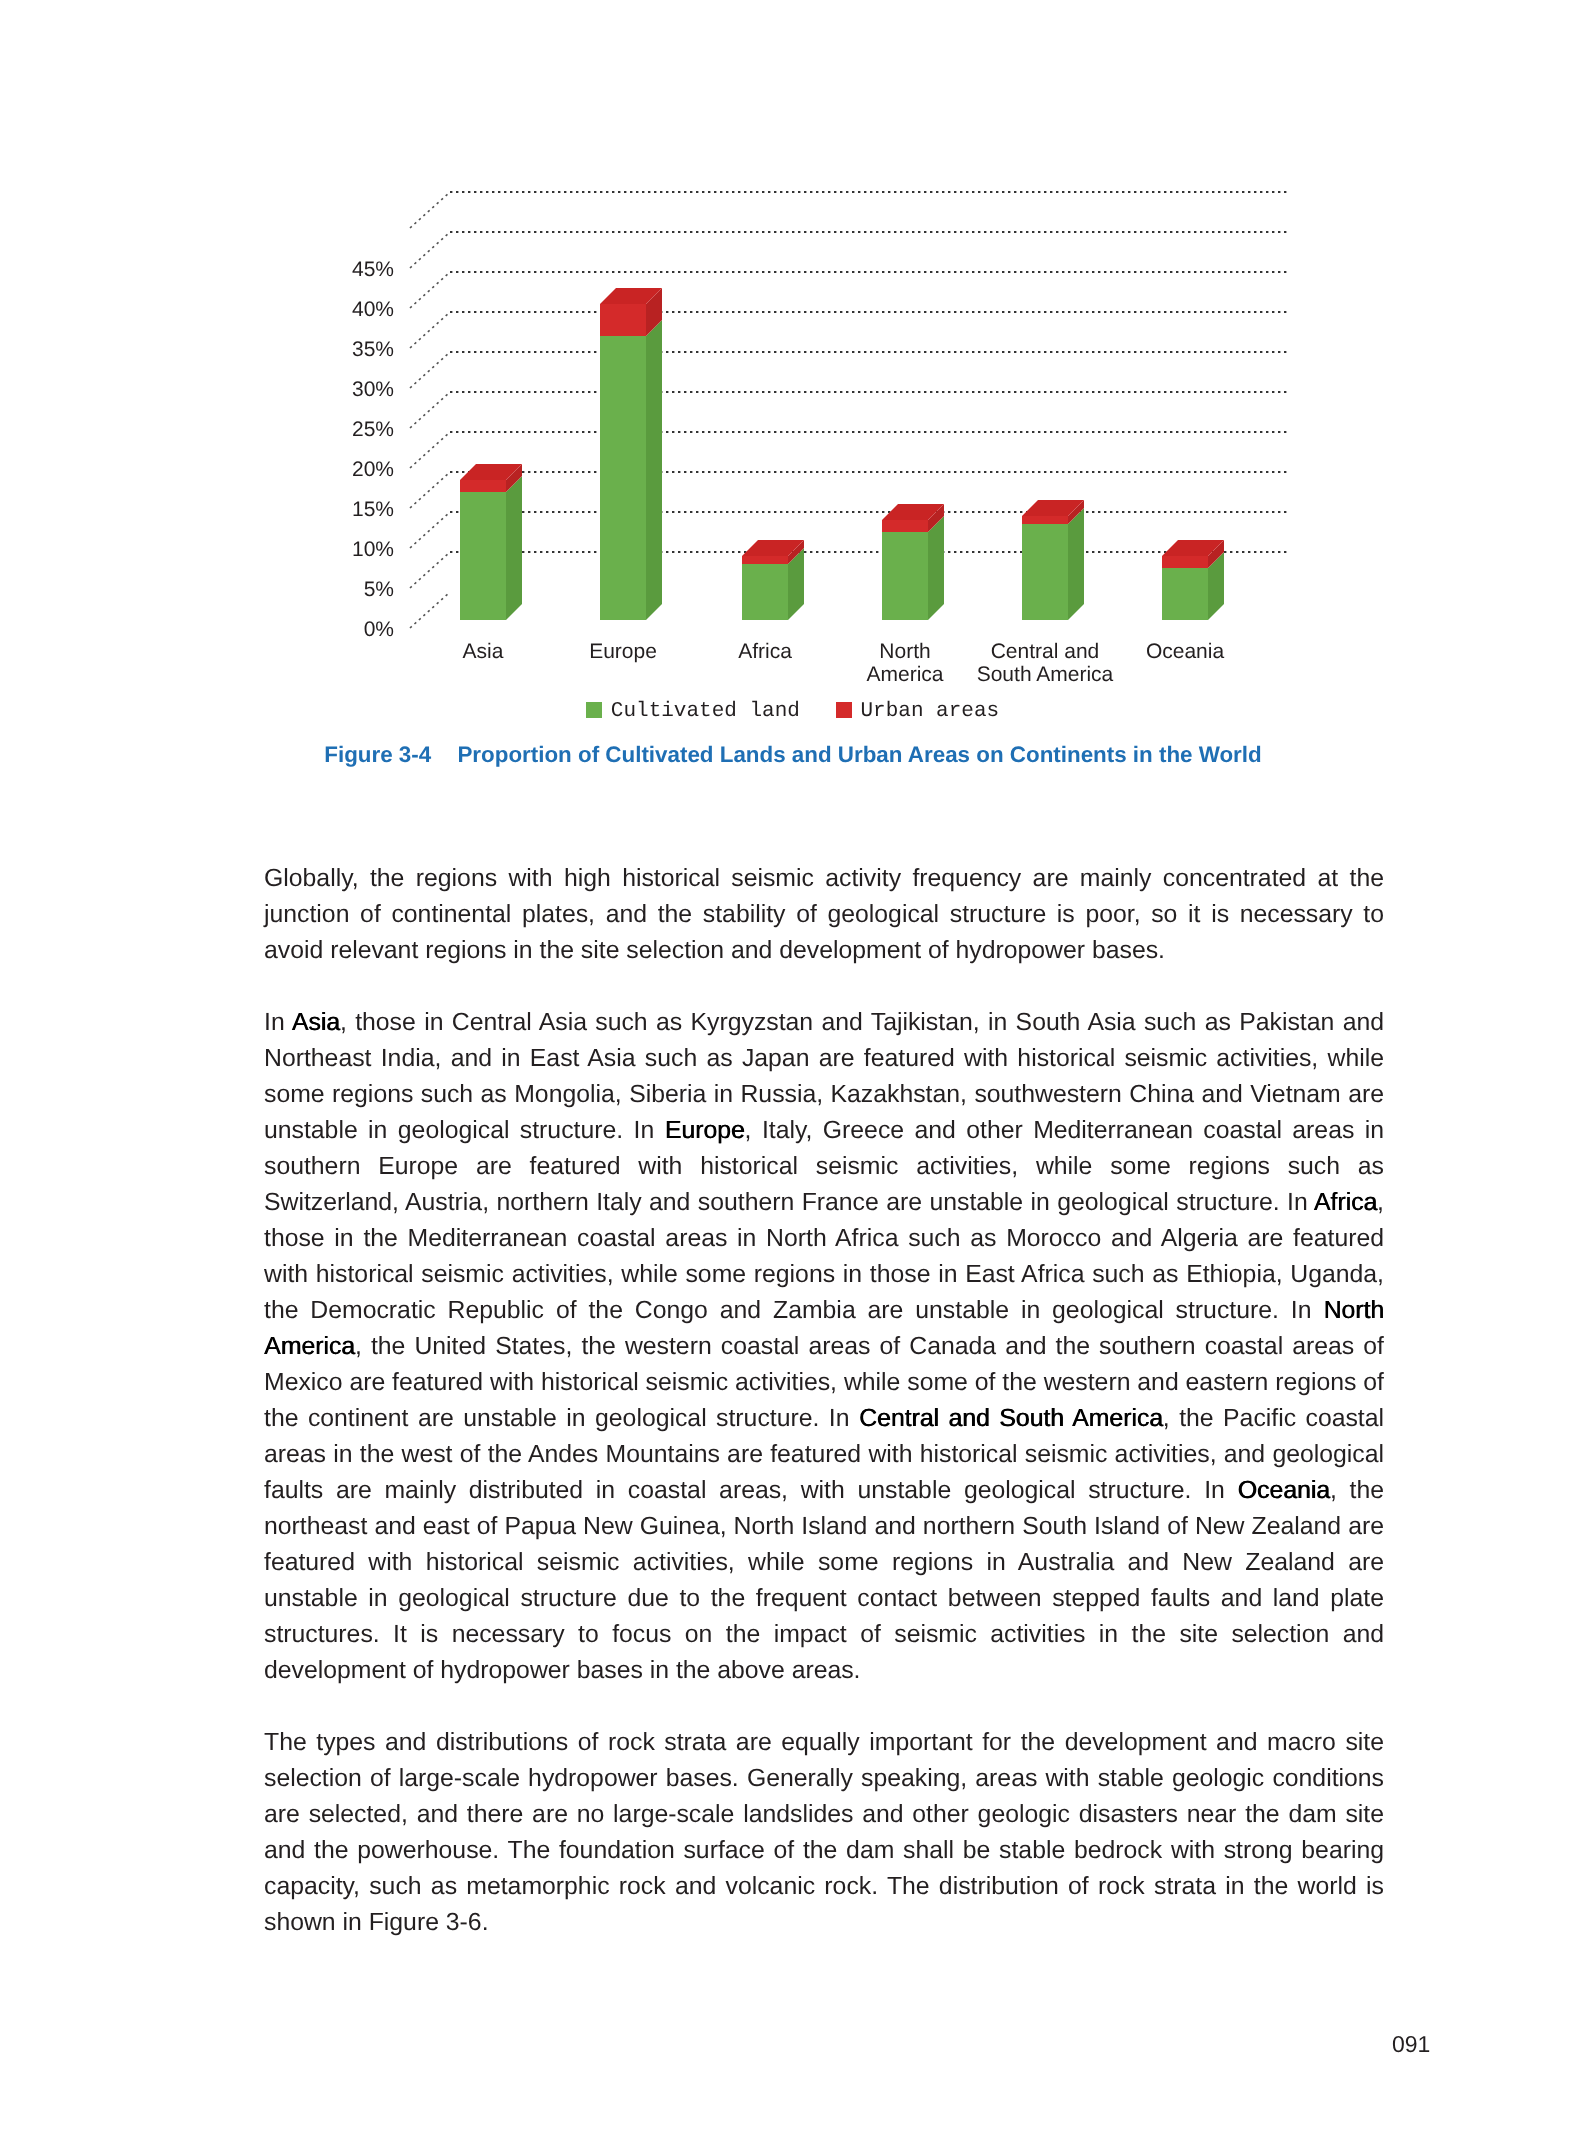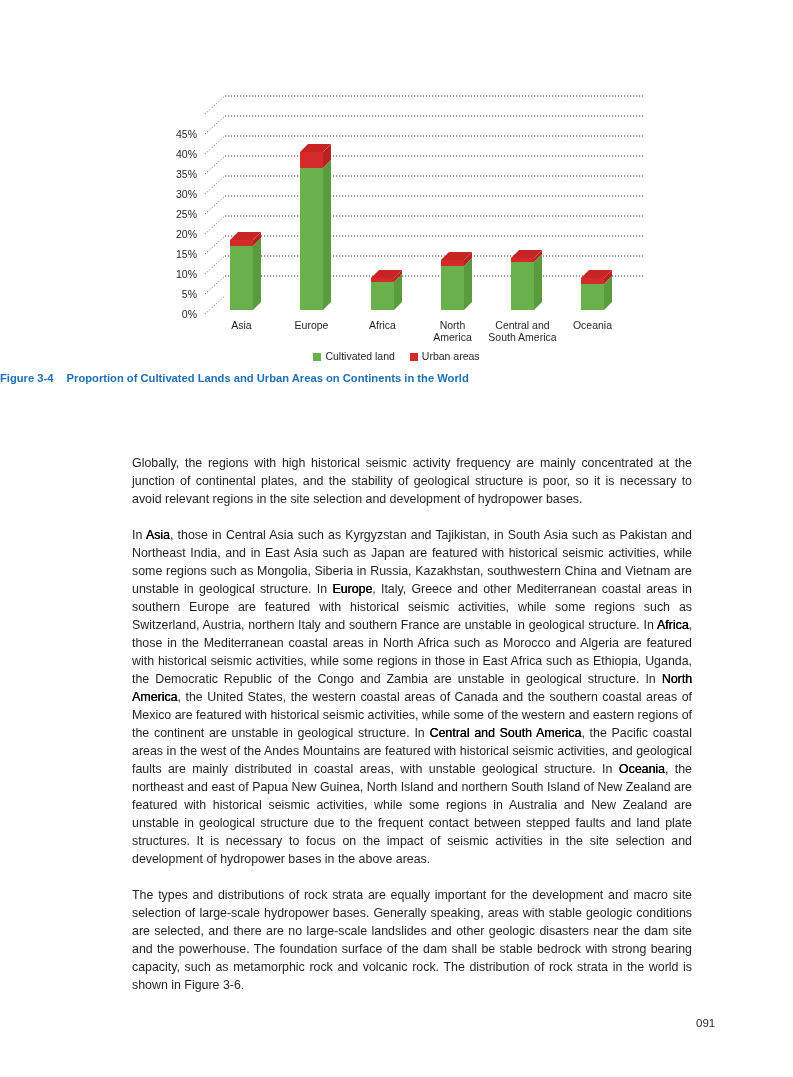--- a/index.html
+++ b/index.html
@@ -1,24 +1,24 @@
 <!DOCTYPE html>
 <html><head>
 <meta charset="utf-8">
 <style>
   html, body { margin: 0; padding: 0; background: #ffffff; }
   body { width: 793px; height: 1077px; position: relative; overflow: hidden; font-family: "Liberation Sans", sans-serif; color: #231f20; }
   #chart { position: absolute; left: 0; top: 0; width: 793px; height: 400px; }
-  .caption { position: absolute; left: 0; width: 793px; top: 372px; font-size: 11.2px; font-weight: bold; color: #1f6fb4; }
+  .caption { position: absolute; left: 0; width: 793px; top: 372px; text-align: center; font-size: 11.2px; font-weight: bold; color: #1f6fb4; }
   .caption .num { margin-right: 10px; }
-  .body-text { position: absolute; left: 132px; width: 560px; top: 454px; font-size: 12.4px; line-height: 18px; text-align: justify; color: #231f20; }
+  .body-text { position: absolute; left: 132px; width: 560px; top: 430px; font-size: 12.4px; line-height: 18px; text-align: justify; color: #231f20; }
   .body-text p { margin: 0 0 18px 0; }
   .body-text b { font-weight: normal; color: #000; text-shadow: 0.3px 0 0 #000; }
   .page-num { position: absolute; left: 696px; top: 1017px; font-size: 11.5px; color: #231f20; }
-  .legend { position: absolute; top: 350px; left: 0; width: 793px; text-align: center; font-size: 10.5px; }
+  .legend { position: absolute; top: 350px; left: 0; width: 793px; text-align: center; font-size: 10.5px; font-family: Liberation Mono, monospace; }
   .legend .item { display: inline-block; margin: 0 6px; }
   .legend .sw { display: inline-block; width: 8px; height: 8px; vertical-align: -1px; margin-right: 4px; }
 </style>
 </head>
 <body>
 
 <svg id="chart" xmlns="http://www.w3.org/2000/svg" width="793" height="400">
   <g id="grid">
       <line x1="205" y1="314" x2="225" y2="296" stroke="#555" stroke-width="0.8" stroke-dasharray="1.2,1.8"></line>
       <line x1="225" y1="276" x2="645" y2="276" stroke="#333" stroke-width="1" stroke-dasharray="1.2,1.8"></line>

